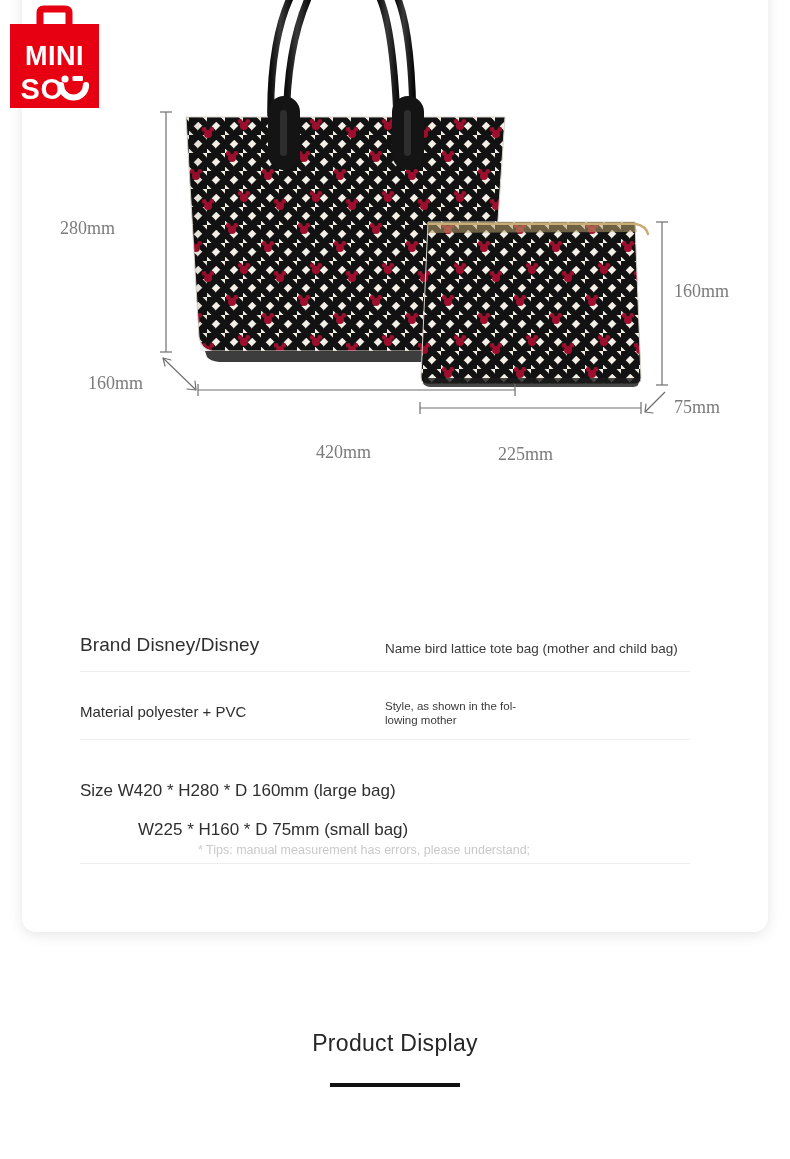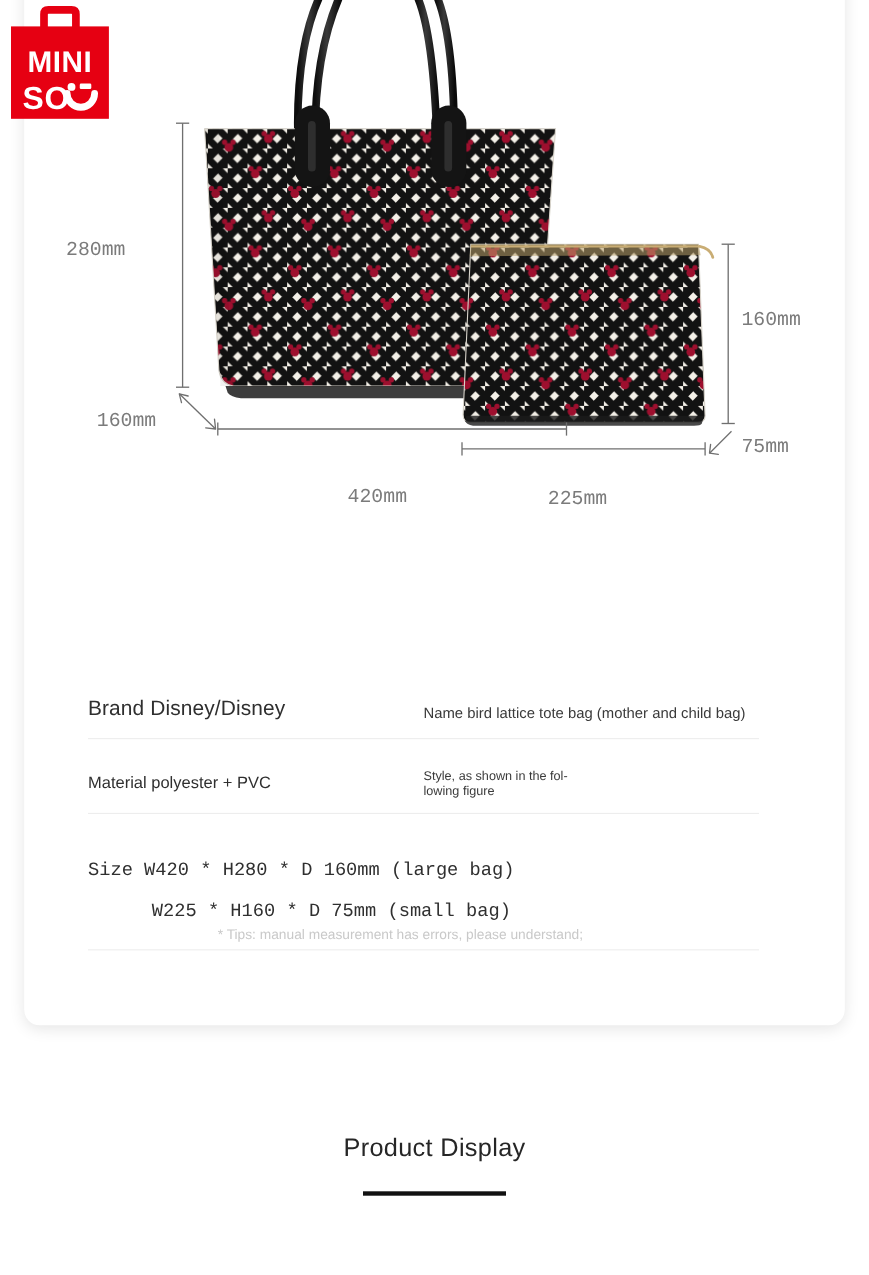--- a/index.html
+++ b/index.html
@@ -45,21 +45,21 @@
     width: 790px;
     height: 490px;
     z-index: 20;
   }
   #spec-figure svg { display: block; }
 
   .dim-label {
     position: absolute;
     color: #7b7b7b;
     font-size: 18px;
-    font-family: Liberation Mono, monospace;
+    font-family: Liberation Serif, serif;
     white-space: nowrap;
     z-index: 25;
   }
   #dim-height-large { left: 60px; top: 218px; }
   #dim-depth-large  { left: 88px; top: 373px; }
   #dim-width-large  { left: 316px; top: 398px; margin-top: 44px; }
   #dim-height-small { left: 674px; top: 281px; }
   #dim-depth-small  { left: 662px; top: 397px; margin-left: 12px; }
   #dim-width-small  { left: 498px; top: 444px; }
 
@@ -267,25 +267,25 @@
 
 <div id="spec-table">
 
   <div class="spec-row" id="row-brand">
     <div class="spec-left">Brand Disney/Disney</div>
     <div class="spec-right">Name bird lattice tote bag (mother and child bag)</div>
   </div>
 
   <div class="spec-row" id="row-material">
     <div class="spec-left">Material polyester + PVC</div>
-    <div class="spec-right">Style, as shown in the fol-lowing figure</div>
+    <div class="spec-right">Style, as shown in the fol-lowing mother</div>
   </div>
 
   <div class="spec-row" id="row-size">
-    <div style="display:block;width:100%;font-family:Liberation Mono, monospace;">
+    <div style="display:block;width:100%;">
       <div id="size-line-1">Size W420 * H280 * D 160mm (large bag)</div>
       <div id="size-line-2">W225 * H160 * D 75mm (small bag)</div>
     </div>
   </div>
 </div>
 
 <div id="tips-note">* Tips: manual measurement has errors, please understand;</div>
 
 <div id="product-display-section">
   <div id="product-display-title">Product Display</div>

